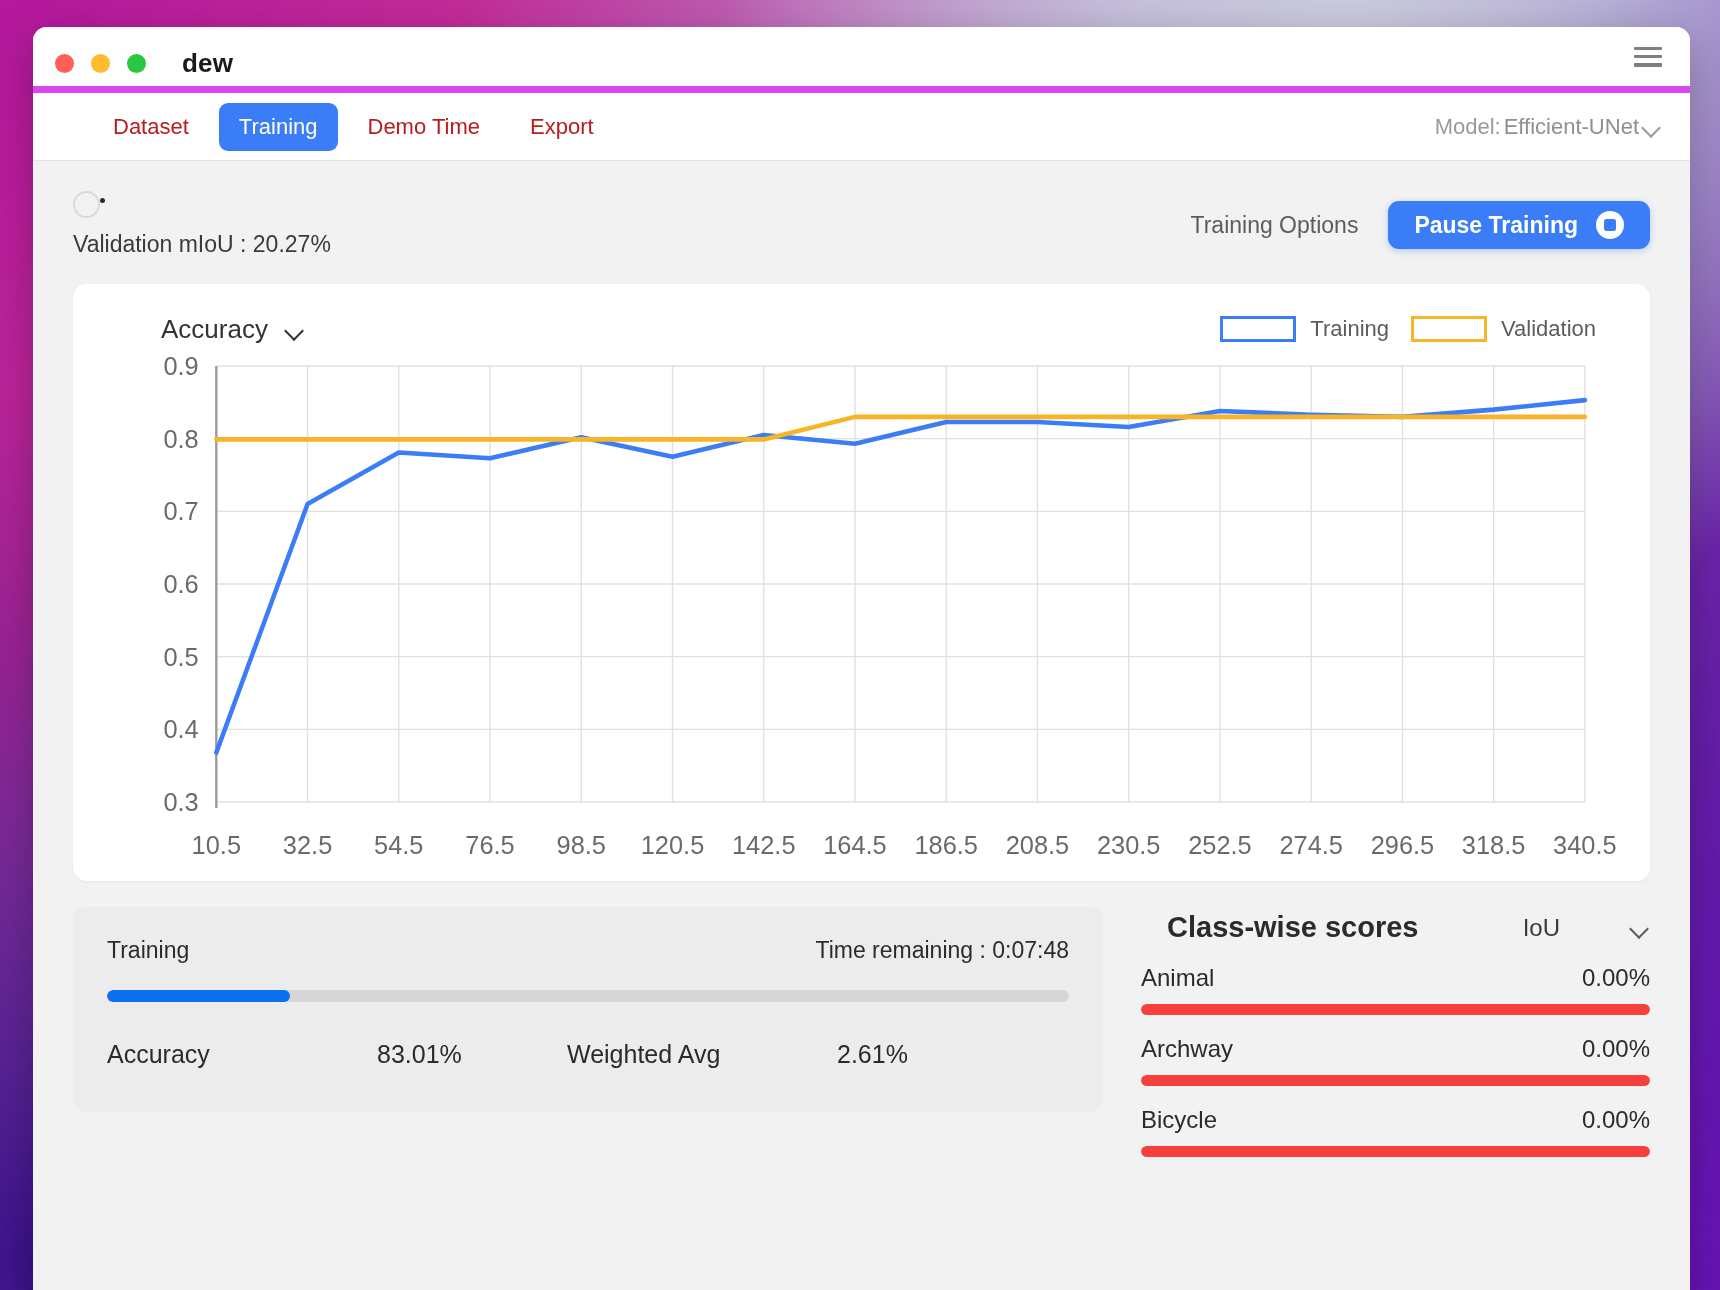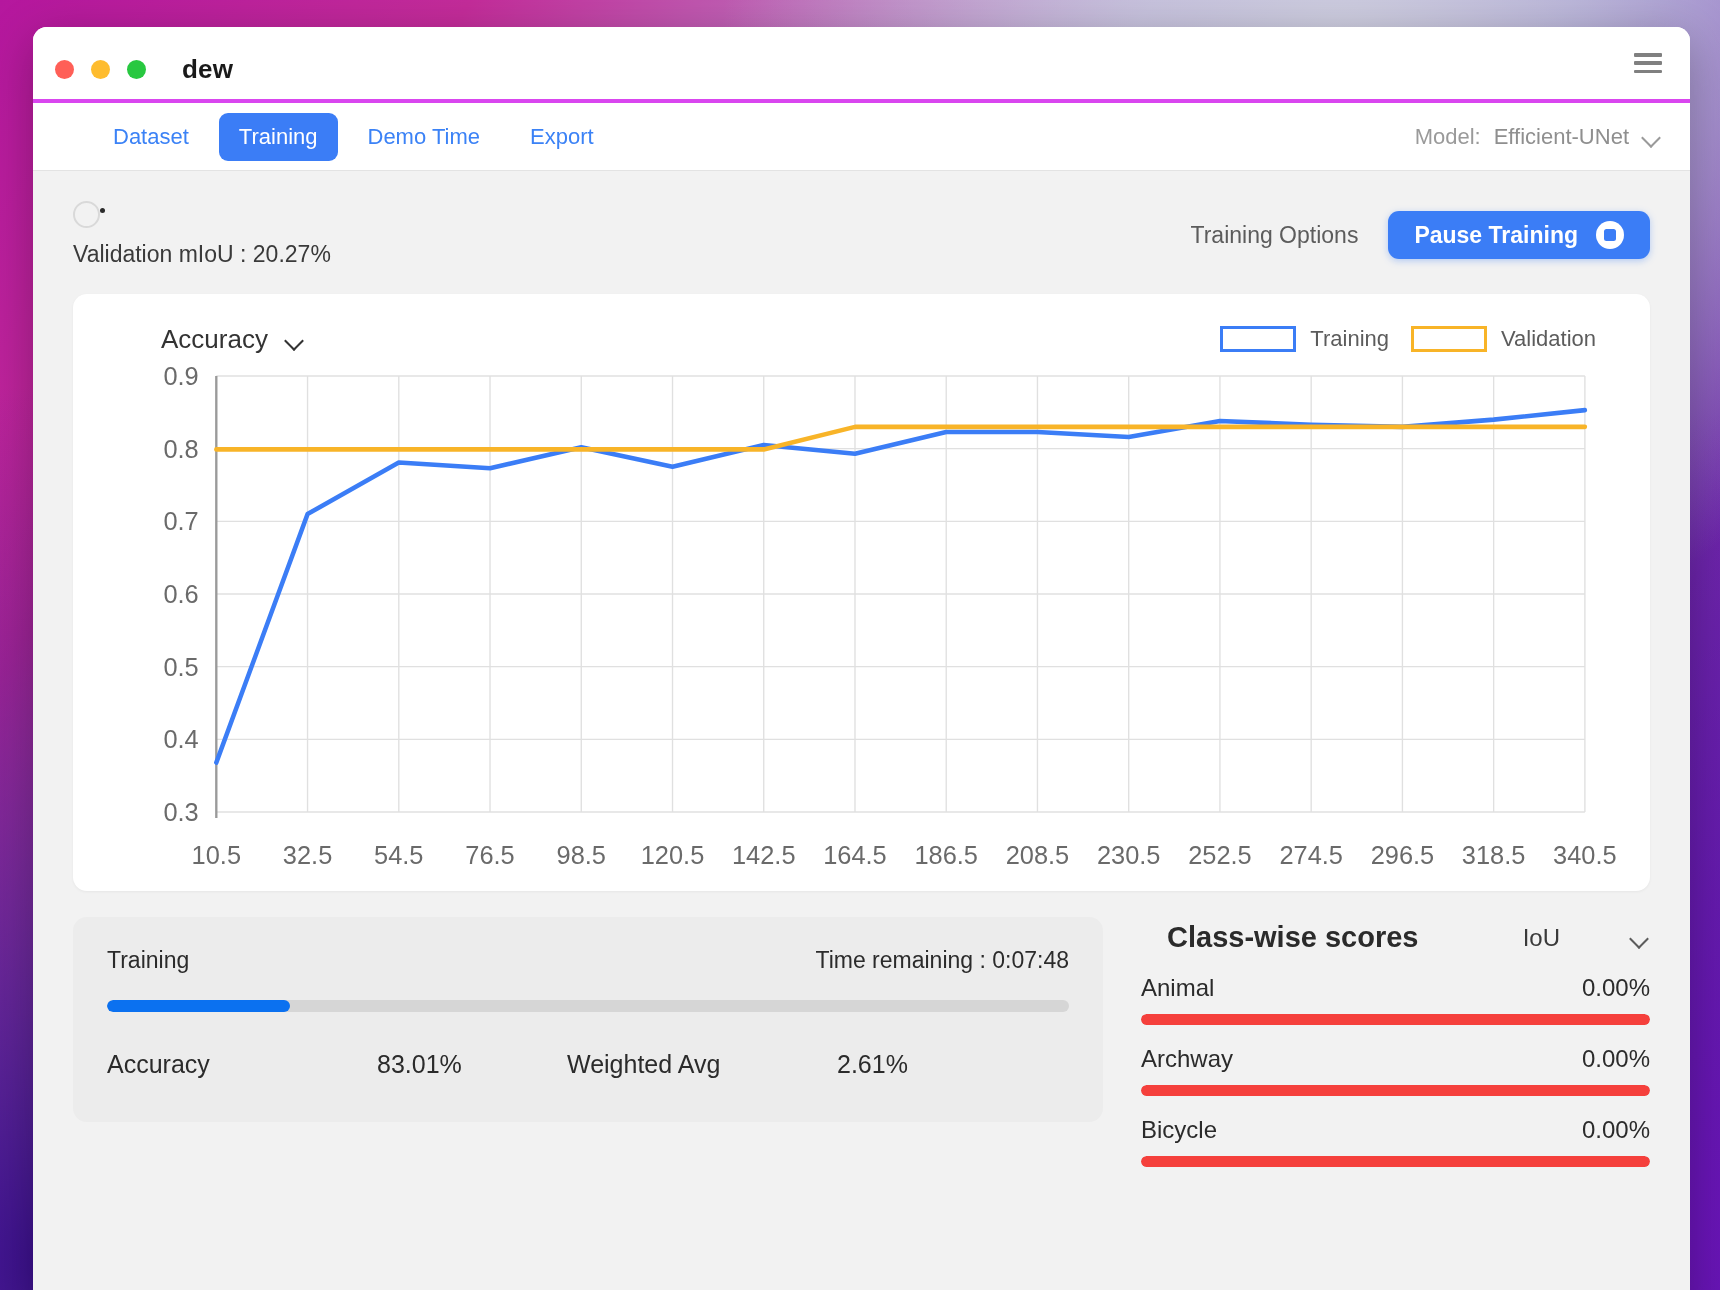--- a/index.html
+++ b/index.html
@@ -24,23 +24,23 @@
     left: 33px; top: 27px;
     width: 1657px; height: 1290px;
     background: #ffffff;
     border-radius: 14px 14px 0 0;
     box-shadow: 0 12px 48px rgba(0,0,0,.28);
     overflow: hidden;
   }
 
   
   .titlebar {
-    height: 76px;
+    height: 66px;
     background: #ffffff;
-    border-bottom: 4px solid #d946ef;
+    border-bottom: 7px solid #d946ef;
     display: flex; align-items: center;
     padding: 13px 24px 0 22px;
     position: relative;
   }
   .traffic { display: flex; gap: 17px; align-items: center; }
   .dot { width: 19px; height: 19px; border-radius: 50%; }
   .dot.red { background: #ff5f57; }
   .dot.yellow { background: #febc2e; }
   .dot.green { background: #28c840; }
   .app-title {
@@ -59,28 +59,28 @@
   
   .navbar {
     height: 68px;
     background: #ffffff;
     border-bottom: 1px solid #e3e3e3;
     display: flex; align-items: center;
     padding: 0 28px 0 60px;
   }
   .tabs { display: flex; align-items: center; gap: 10px; }
   .tab {
-    font-size: 22px; color: #3b82f6;
+    font-size: 22px; color: #b91c1c;
     padding: 11px 20px; border-radius: 9px;
     cursor: pointer; white-space: nowrap;
   }
   .tab.active { background: #3b7df6; color: #ffffff; }
   .model-select {
     margin-left: auto;
-    display: flex; align-items: center; gap: 13px;
+    display: flex; align-items: center; gap: 3px;
     font-size: 22px; color: #9a9a9a;
     cursor: pointer;
   }
   .model-select .label { color: #9a9a9a; }
   .model-select .value { color: #8f8f8f; }
   .chev {
     width: 20px; height: 11px; position: relative; display: inline-block;
   }
   .chev::before {
     content: ""; position: absolute; left: 2px; top: 0;

